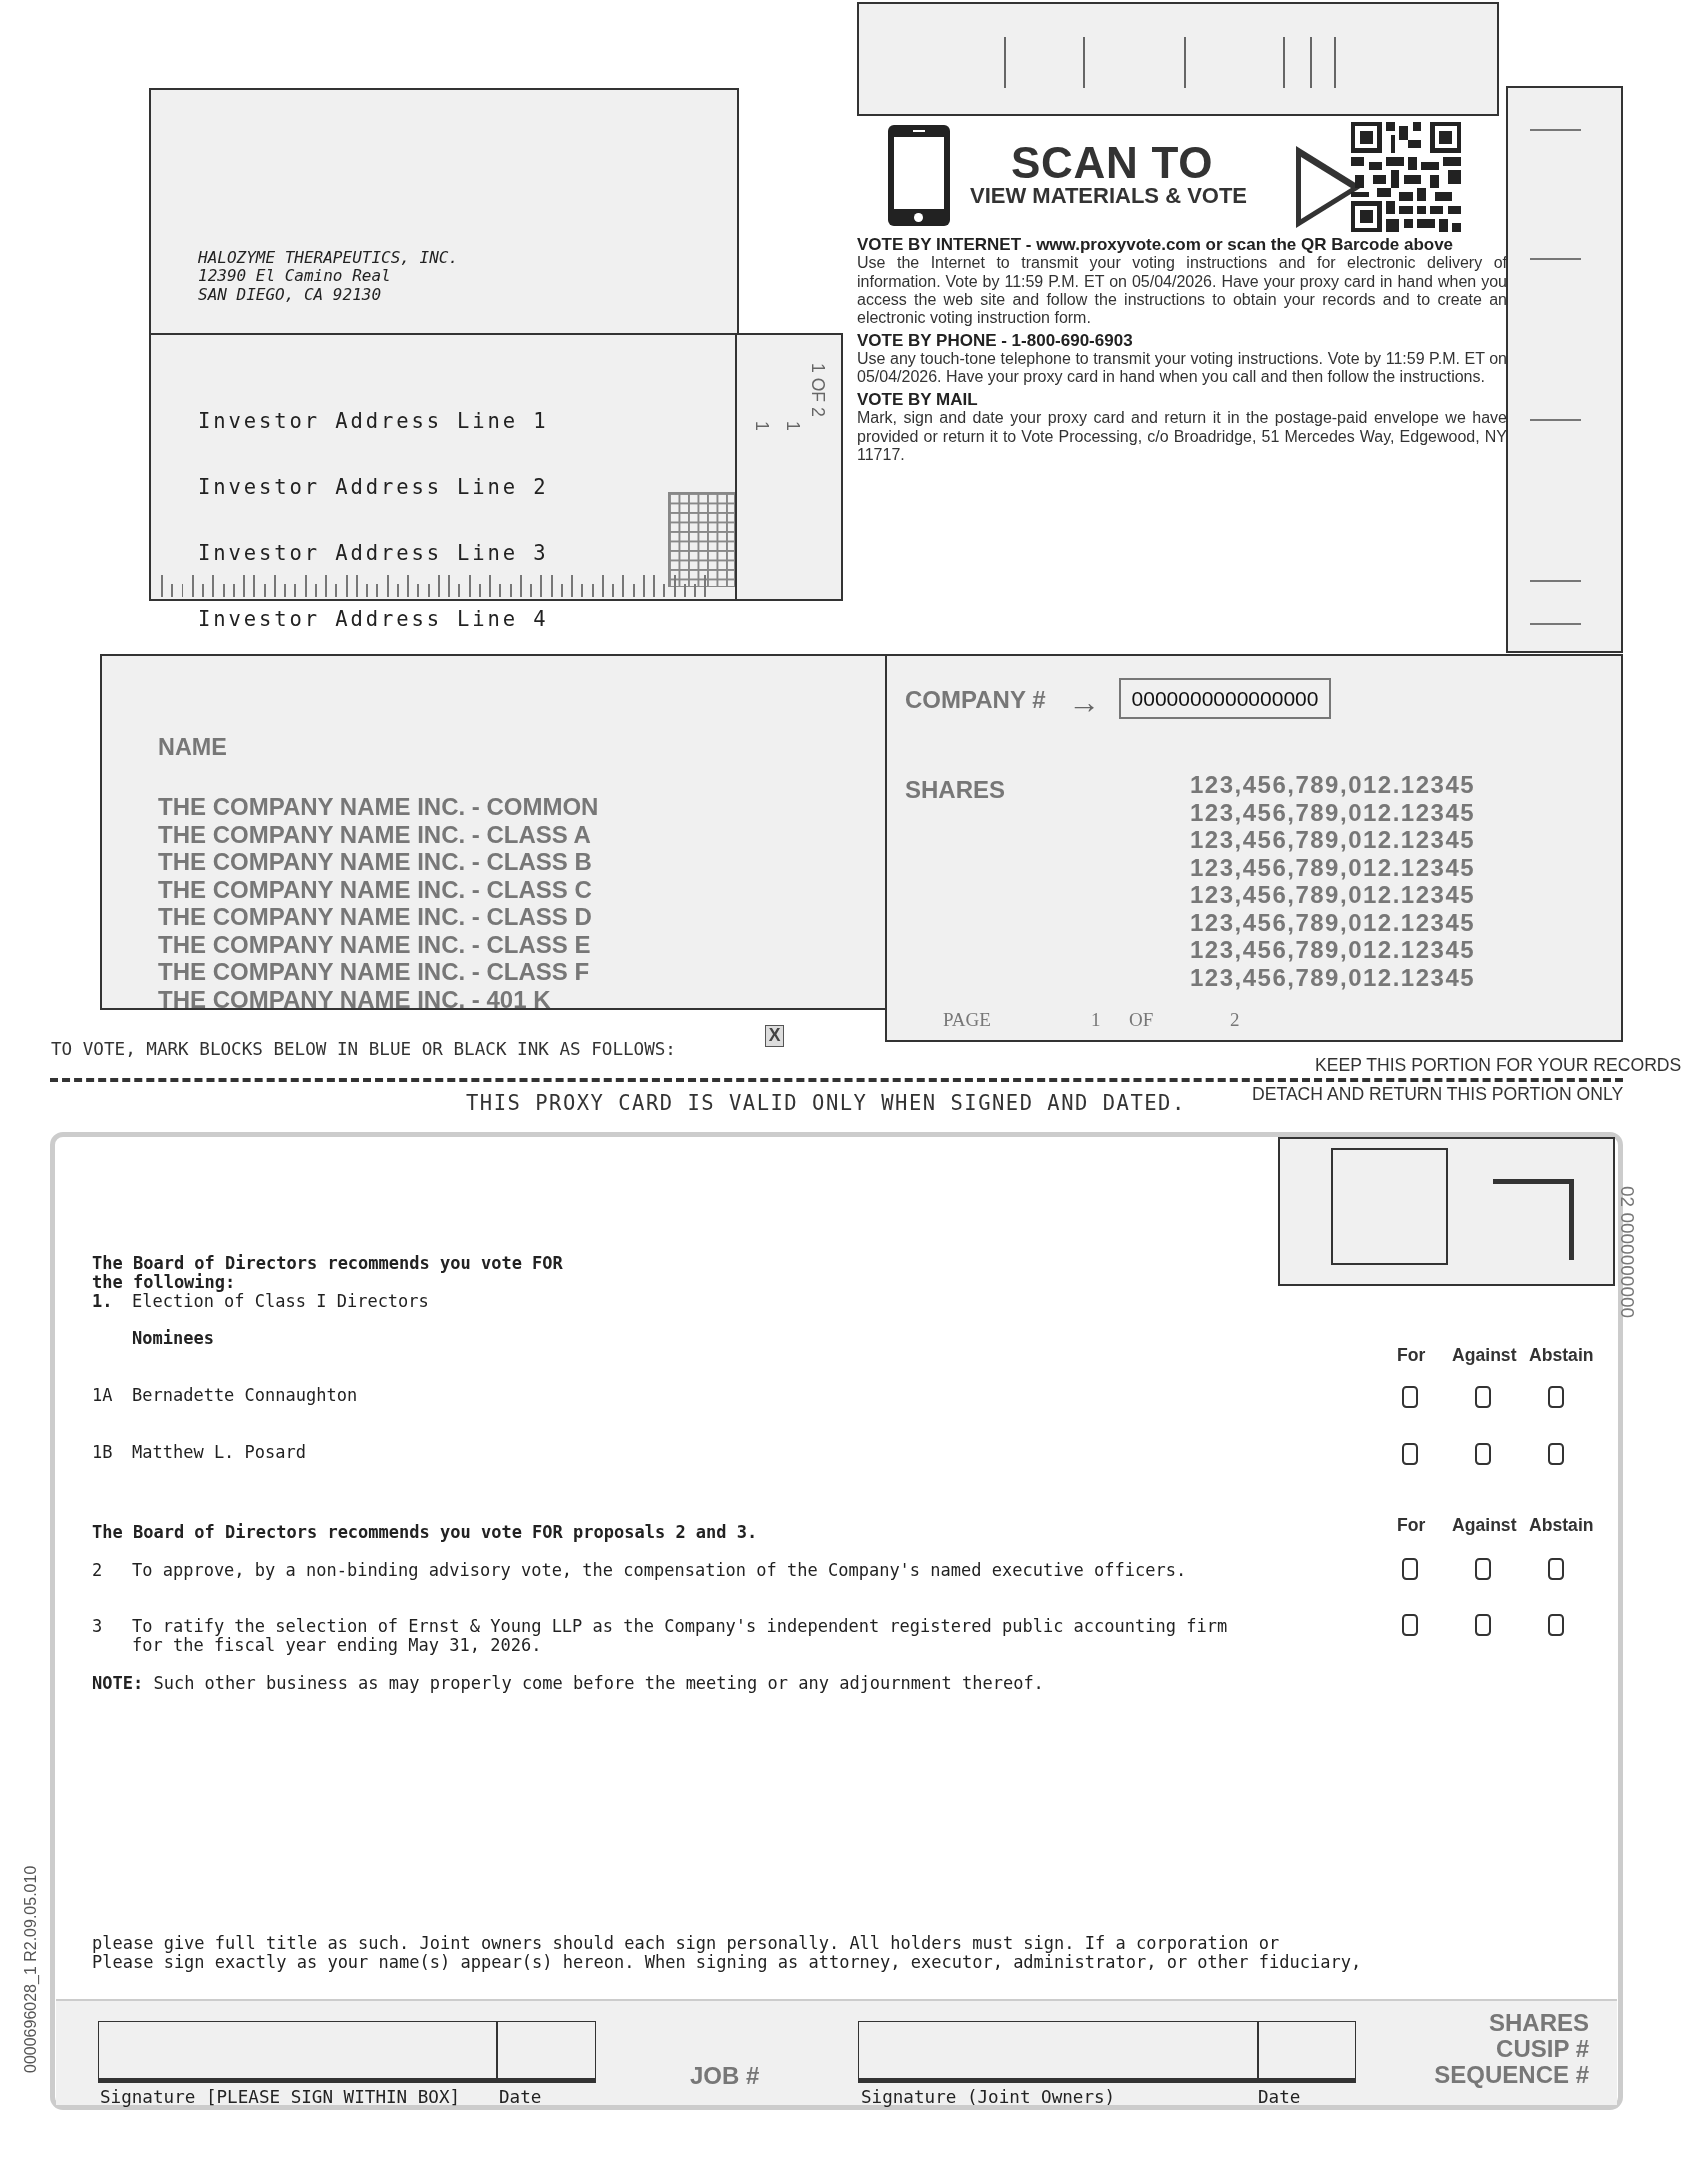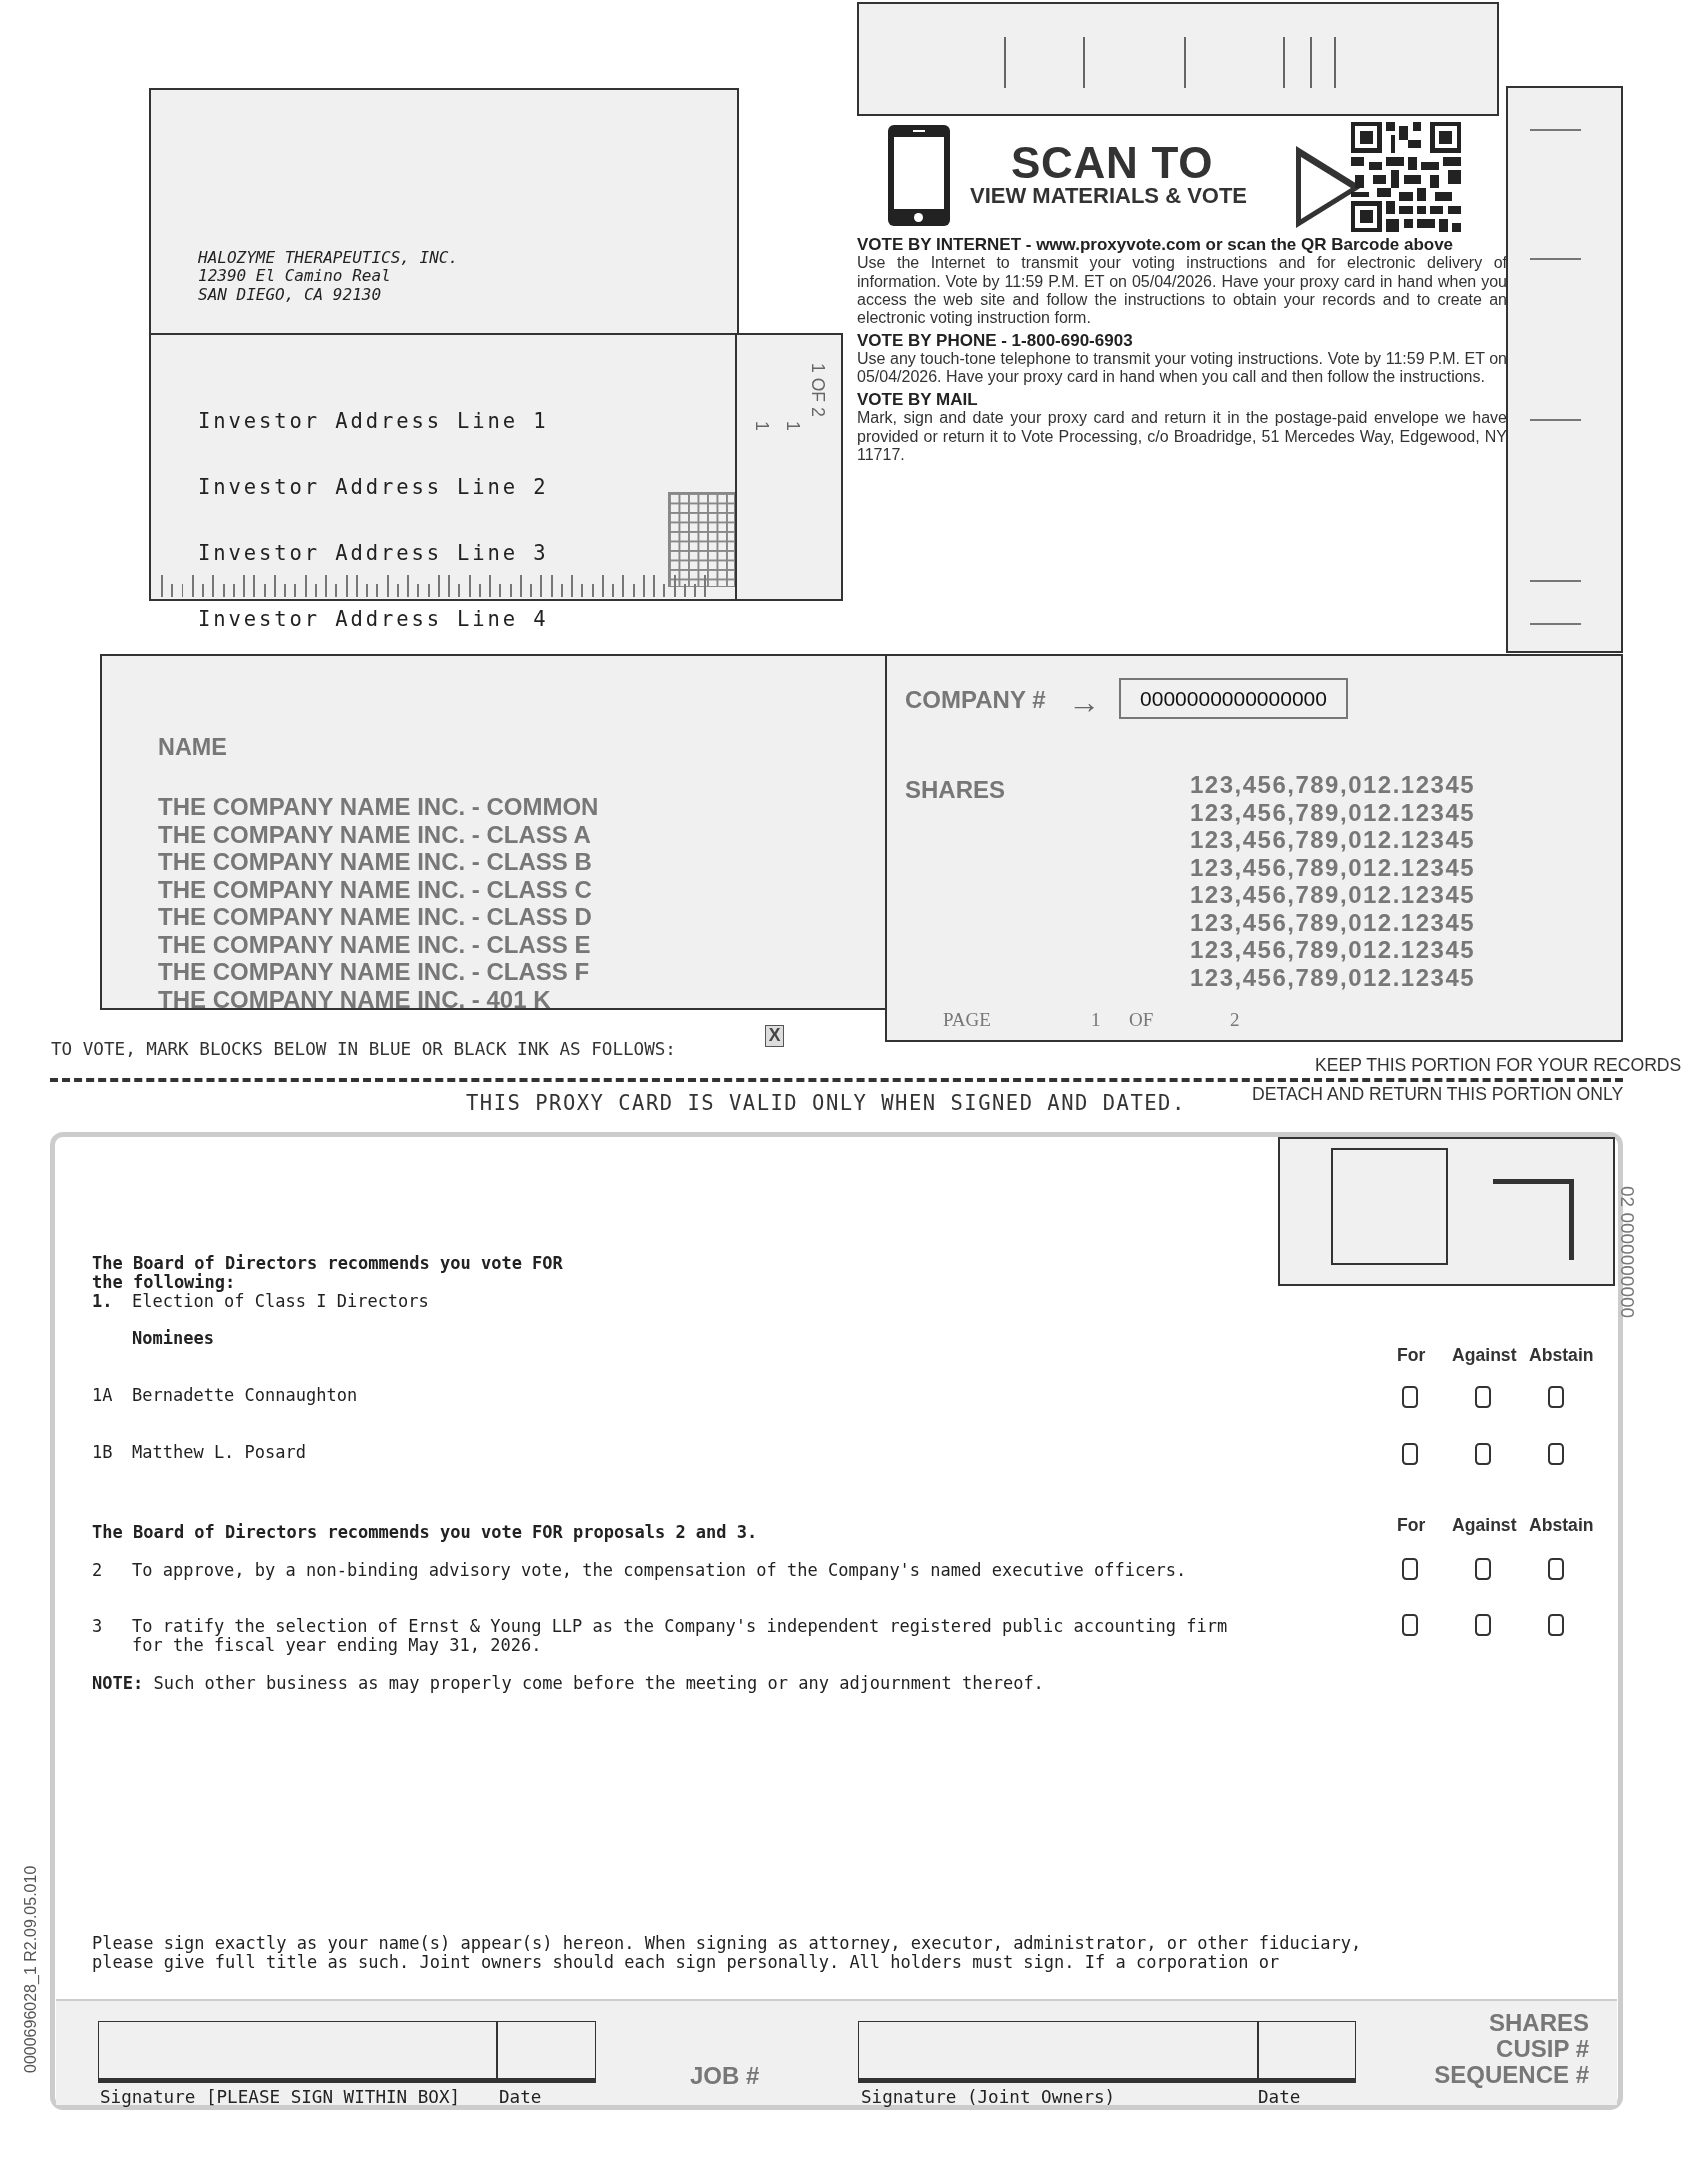--- a/index.html
+++ b/index.html
@@ -37,21 +37,21 @@
   #vote-text h4{margin:0;font-size:17px;font-weight:bold;color:#222;}
   #vote-text p{margin:0 0 4.4px 0;}
   
   #name-box{left:100px;top:654px;width:790px;height:356px;}
   #name-label{left:158px;top:734px;font-size:23.4px;font-weight:bold;color:#777;}
   #name-list{left:158px;top:793px;font-size:24px;font-weight:bold;color:#777;line-height:27.5px;}
   
   #control-box{left:885px;top:654px;width:738px;height:388px;}
   #control-label{left:905px;top:686px;font-size:24px;font-weight:bold;color:#777;}
   #arrow-icon{left:1068px;top:688px;font-size:32px;color:#666;line-height:29px;}
-  #control-field{left:1119px;top:678px;width:229px;height:41px;border:2.2px solid #777;box-sizing:border-box;font-size:21px;color:#111;text-align:center;line-height:37px;background:#f0f0f0;}
+  #control-field{left:1119px;top:678px;width:212px;height:41px;border:2.2px solid #777;box-sizing:border-box;font-size:21px;color:#111;text-align:center;line-height:37px;background:#f0f0f0;}
   #shares-label{left:905px;top:776px;font-size:24px;font-weight:bold;color:#777;}
   #shares-list{left:1190px;top:771px;font-size:24px;font-weight:bold;color:#777;line-height:27.5px;letter-spacing:1.5px;}
   #page-label{left:943px;top:1009px;font-size:19px;color:#777;font-family:"Liberation Serif",serif;}
   #page-num{left:1091px;top:1009px;font-size:19px;color:#777;font-family:"Liberation Serif",serif;}
   #page-of{left:1129px;top:1009px;font-size:19px;color:#777;font-family:"Liberation Serif",serif;}
   #page-total{left:1230px;top:1009px;font-size:19px;color:#777;font-family:"Liberation Serif",serif;}
   #to-vote{left:51px;top:1039px;font-size:17.6px;color:#333;}
   #x-sample{left:765px;top:1025px;width:19px;height:22px;border:1.5px solid #555;box-sizing:border-box;font-size:17.6px;line-height:19px;text-align:center;color:#444;font-weight:bold;background:#ddd;}
   #keep-label{left:1267px;top:1055px;font-size:17.6px;color:#333;margin-left:48px;}
   #dash-line{left:50px;top:1078px;width:1573px;height:0;border-top:4.4px dashed #333;}
@@ -330,22 +330,22 @@
 </div>
 <div class="cb" style="left:1402px;top:1614px;"></div>
 <div class="cb" style="left:1475px;top:1614px;"></div>
 <div class="cb" style="left:1548px;top:1614px;"></div>
 
 <div class="abs ballot mono" style="left:92px;top:1674px;"><span class="b">NOTE:</span><span> Such other business as may properly come before the meeting or any adjournment thereof.</span></div>
 
 <div id="left-id" class="abs">0000696028_1    R2.09.05.010</div>
 
 <div class="abs ballot mono" style="left:92px;top:1934px;">
+  <div>please give full title as such. Joint owners should each sign personally. All holders must sign. If a corporation or</div>
   <div>Please sign exactly as your name(s) appear(s) hereon. When signing as attorney, executor, administrator, or other fiduciary,</div>
-  <div>please give full title as such. Joint owners should each sign personally. All holders must sign. If a corporation or</div>
 </div>
 
 <div id="sig-band" class="abs"></div>
 <div class="sigbox" style="left:98px;top:2021px;width:498px;height:62px;">
   <div class="sigdiv" style="left:397px;"></div>
 </div>
 <div class="sigcap mono" style="left:100px;top:2087px;">Signature [PLEASE SIGN WITHIN BOX]</div>
 <div class="sigcap mono" style="left:499px;top:2087px;">Date</div>
 <div id="job-label" class="abs">JOB #</div>
 

